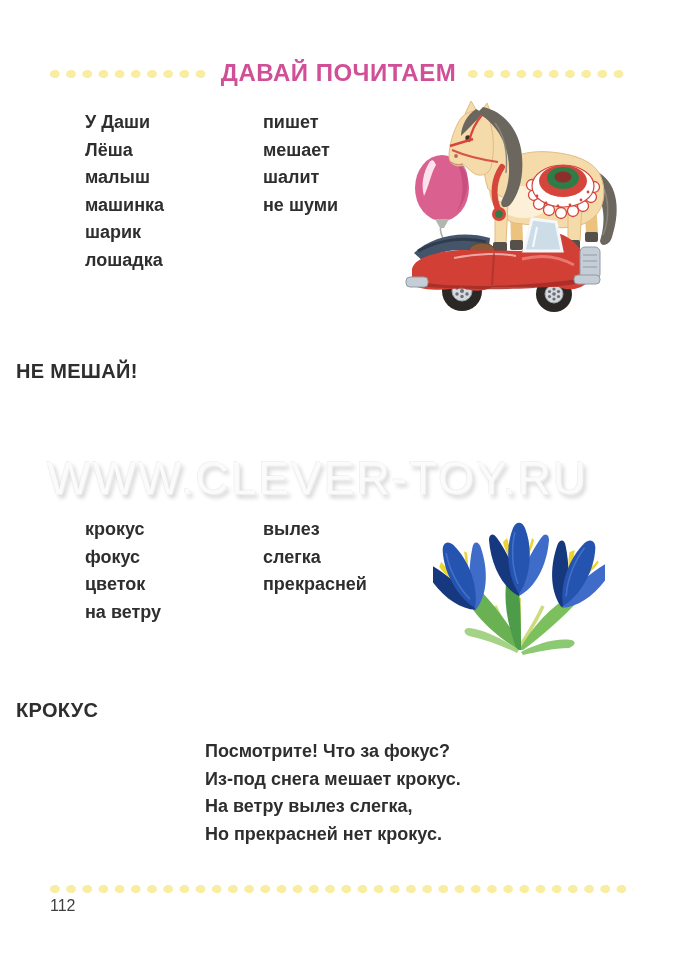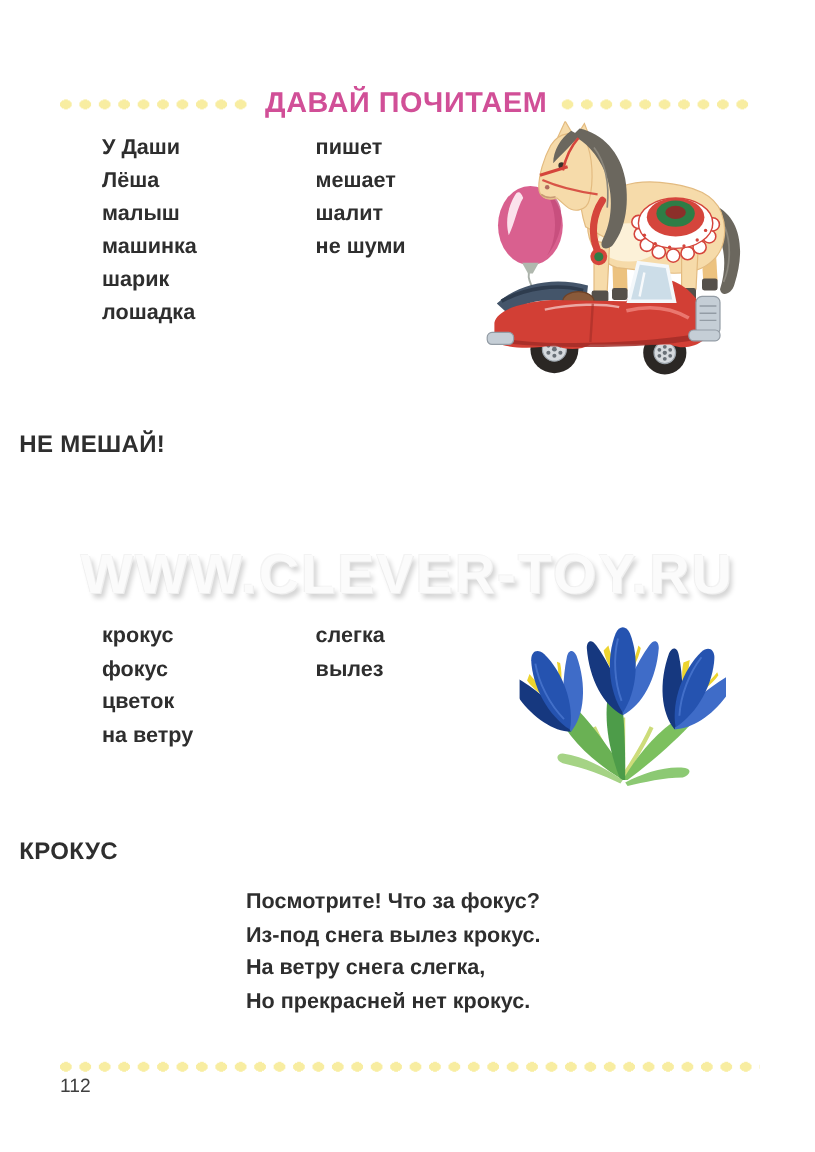--- a/index.html
+++ b/index.html
@@ -8,21 +8,21 @@
     font-family:"Liberation Sans", sans-serif; color:#2e2e2e; overflow:hidden;
   }
   
   .dots {
     height:10px;
     background-image: radial-gradient(5px 4px at 5px 5px, #f8eda1 97%, rgba(248,237,161,0) 100%);
     background-size:16.2px 10px; background-repeat:repeat-x;
   }
   .header {
     position:absolute; left:50px; right:52px; top:58px; height:30px;
-    display:flex; align-items:center; gap:12px;margin-top:13px;
+    display:flex; align-items:center; gap:12px;
   }
   .header .dots { flex:1; margin-top:2px; }
   .header-title {
     margin:0; font-size:24px; font-weight:700; color:#d14f97; letter-spacing:0.5px; white-space:nowrap;
   }
   .wordcol {
     position:absolute; top:109px; font-size:18px; font-weight:700; line-height:27.5px; white-space:nowrap;
   }
   .wc1 { left:85px; }
   .wc2 { left:263px; }
@@ -34,21 +34,21 @@
     position:absolute; left:0; width:679px; text-align:left; margin:16px;
     font-size:20px; font-weight:700; letter-spacing:0.3px;
   }
   .story-title { top:344px; }
   .para {
     position:absolute; left:50px; top:377px; font-size:18px; font-weight:700; line-height:27.8px; white-space:nowrap;
   }
   .para .indent { padding-left:35px; }
   .watermark {
     position:absolute; left:47px; width:585px; top:451px; height:58px;
-    font-size:46px; font-weight:700; letter-spacing:2px; text-align:center; white-space:nowrap;
+    font-size:46px; font-weight:400; letter-spacing:2px; text-align:left; white-space:nowrap;
     color:#fbfbfb;
     text-shadow: 1px 1px 0 #efefef, 3px 4px 4px #d2d2d2, -1px -1px 0 #f3f3f3;
   }
   .poem-wrap { position:absolute; left:0; top:683px; width:640px; }
   .poem-title { position:static; width:640px; }
   .poem-lines {
     margin:13px 0 0 205px; font-size:18px; font-weight:700; line-height:27.5px; white-space:nowrap;
   }
   .bottom-dots { position:absolute; left:50px; right:46px; top:884px; }
   .page-number {
@@ -200,22 +200,23 @@
 
   <div class="watermark">WWW.CLEVER-TOY.RU</div>
 
   <div class="wordcol wc1 second">
     <div>крокус</div>
     <div>фокус</div>
     <div>цветок</div>
     <div>на ветру</div>
   </div>
   <div class="wordcol wc2 second">
+    <div>вылез</div>
     <div>слегка</div>
-    <div>вылез</div>
+    <div>прекрасней</div>
   </div>
 
   <svg id="crocus-illus" class="illus" width="172" height="152" viewBox="0 0 172 152">
     <defs>
       <g id="bloom">
         <path d="M86,90 C70,82 58,60 56,34 C56,28 60,26 64,32 C74,46 84,66 86,82 Z" fill="#16387f"></path>
         <path d="M86,90 C102,82 114,60 116,34 C116,28 112,26 108,32 C98,46 88,66 86,82 Z" fill="#3f6cc8"></path>
         <path d="M70,36 C72,46 78,56 84,62 C80,50 76,40 74,32 Z" fill="#edd42f"></path>
         <path d="M101,34 C99,44 93,54 89,60 C93,50 97,40 99,32 Z" fill="#edd42f"></path>
         <path d="M86,88 C74,70 72,42 80,22 C83,15 89,15 92,22 C100,42 98,70 86,88 Z" fill="#2553b0"></path>
@@ -237,22 +238,22 @@
       <use href="#bloom" xlink:href="#bloom" transform="translate(-44,14) rotate(-24 86 88)"></use>
       <use href="#bloom" xlink:href="#bloom" transform="translate(44,12) rotate(24 86 88)"></use>
       <use href="#bloom" xlink:href="#bloom"></use>
     </g>
   </svg>
 
   <div class="poem-wrap">
     <h2 class="poem-title">КРОКУС</h2>
     <div class="poem-lines">
       <div>Посмотрите! Что за фокус?</div>
-      <div>Из-под снега вылез крокус.</div>
-      <div>На ветру снега слегка,</div>
+      <div>Из-под снега мешает крокус.</div>
+      <div>На ветру вылез слегка,</div>
       <div>Но прекрасней нет крокус.</div>
     </div>
   </div>
 
   <div class="dots bottom-dots"></div>
   <div class="page-number">112</div>
 
 </div>
 
 </body></html>

